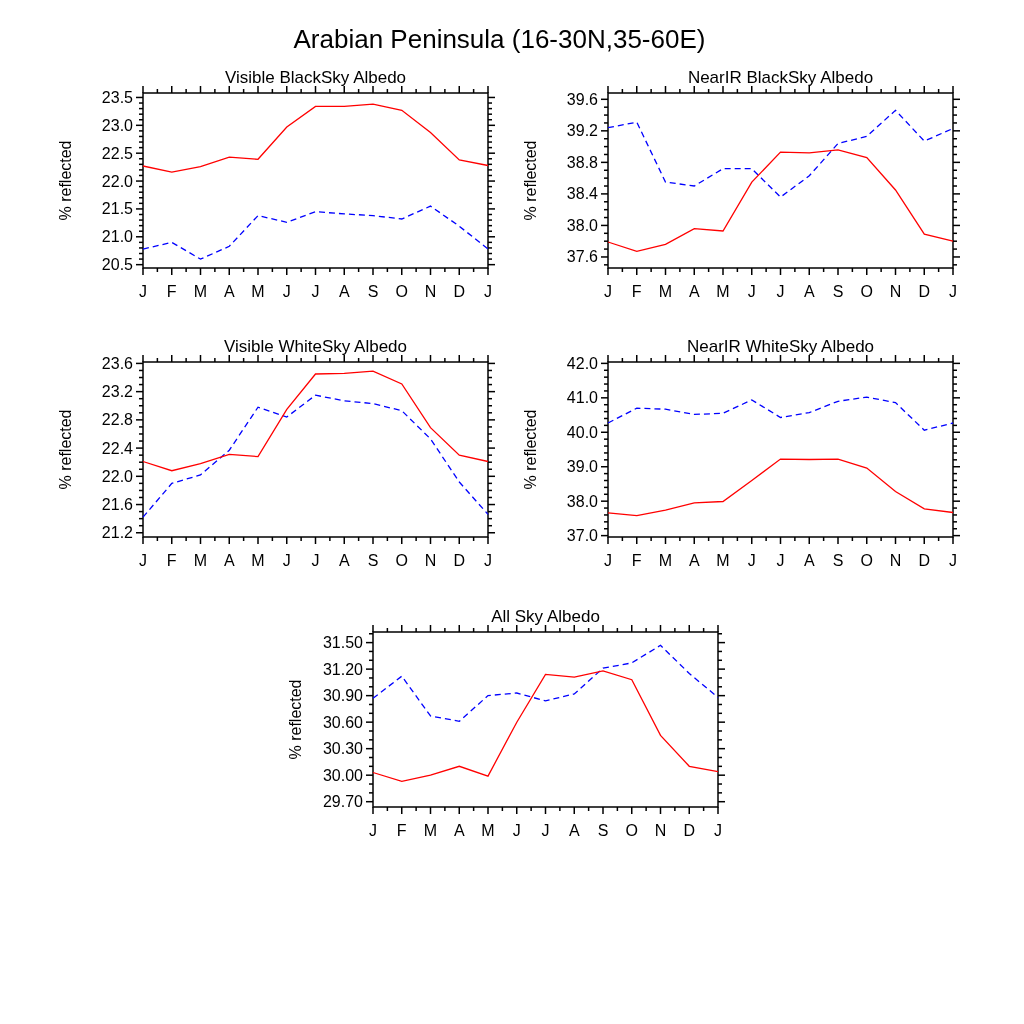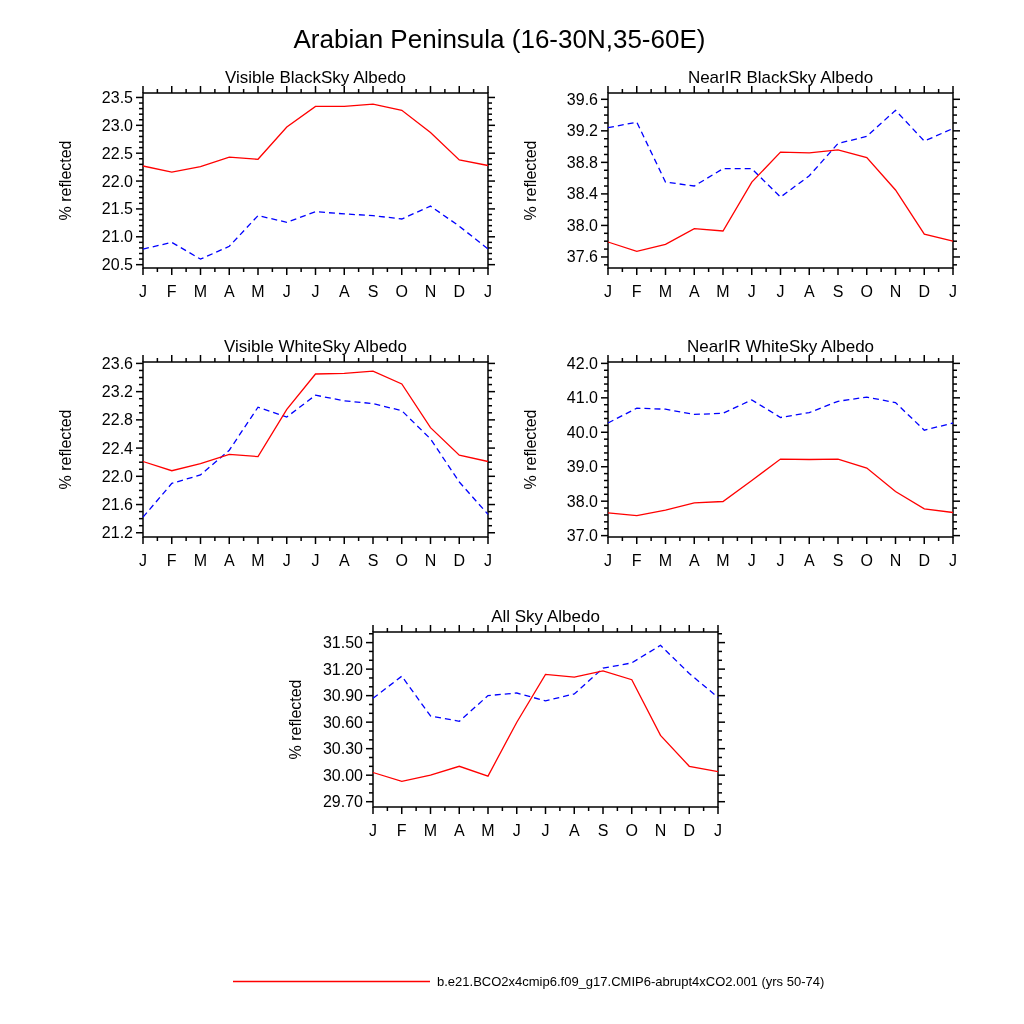--- a/index.html
+++ b/index.html
@@ -660,20 +660,14 @@
       <text x="95" y="94.13636363636384" text-anchor="end" class="ticklab">30.90</text>
       <text x="95" y="67.62121212121227" text-anchor="end" class="ticklab">31.20</text>
       <text x="95" y="41.106060606060694" text-anchor="end" class="ticklab">31.50</text>
       <polyline points="105.0,91.3 133.8,69.2 162.5,109.0 191.3,114.3 220.0,88.6 248.8,86.0 277.5,93.9 306.3,86.9 335.0,61.2 363.8,55.9 392.5,38.3 421.3,66.5 450.0,90.4" fill="none" stroke="#0000ff" stroke-width="1.3" stroke-dasharray="6,4"></polyline>
       <polyline points="105.0,165.5 133.8,174.4 162.5,168.2 191.3,159.3 220.0,169.1 248.8,115.2 277.5,67.4 306.3,70.1 335.0,63.9 363.8,72.7 392.5,128.4 421.3,159.3 450.0,164.6" fill="none" stroke="#ff0000" stroke-width="1.3"></polyline>
       <text x="277.5" y="15" text-anchor="middle" class="ptitle">All Sky Albedo</text>
       <text x="33" y="112.5" text-anchor="middle" class="ylab" transform="rotate(-90 33 112.5)">% reflected</text>
     </svg>
 
 
-  <div class="legend-row" style="top:973px;">
-    <svg class="legend-line" width="197" height="17">
-        <line x1="0" y1="8.5" x2="197" y2="8.5" stroke="#ff0000" stroke-width="1.3"></line>
-      </svg>
-    <span class="legend-label">b.e21.BCO2x4cmip6.f09_g17.CMIP6-abrupt4xCO2.001 (yrs 50-74)</span>
-  </div>
 
 </div>
 
 </body></html>

